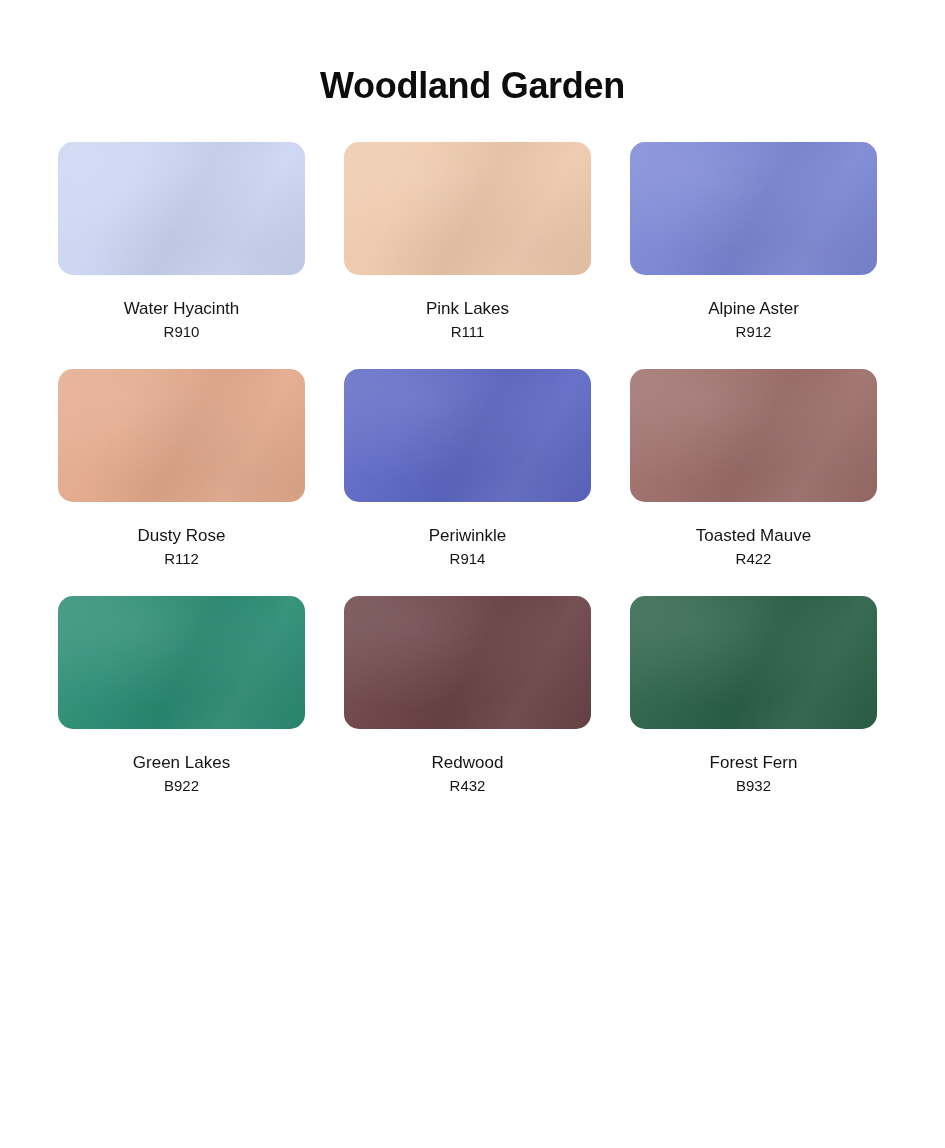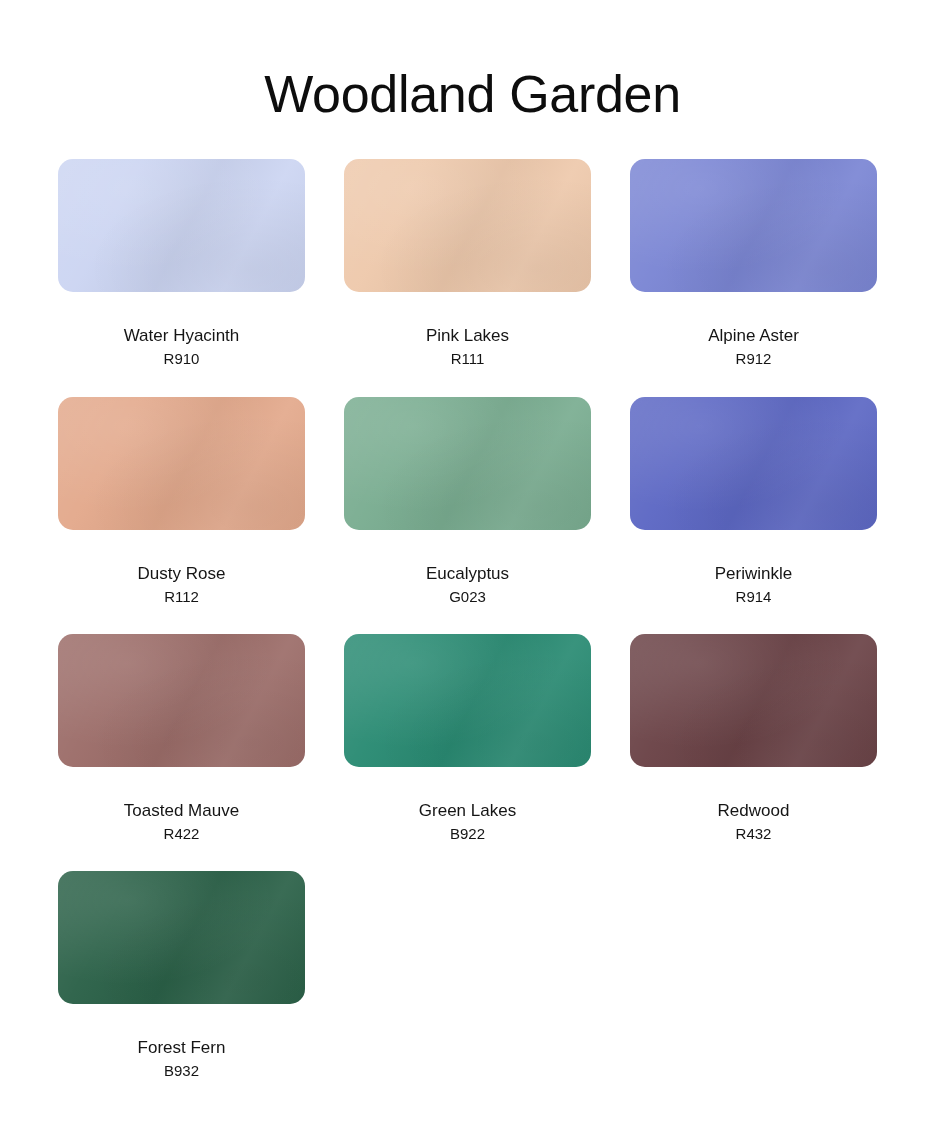--- a/index.html
+++ b/index.html
@@ -18,22 +18,22 @@
 
   .page {
     width: 945px;
     height: 1148px;
     position: relative;
     box-sizing: border-box;
   }
 
   .palette-title {
     text-align: center;
-    font-size: 52px;
-    font-weight: normal;
+    font-size: 36px;
+    font-weight: bold;
     letter-spacing: -0.3px;
     color: #0d0d0d;
     margin: 0;
     padding-top: 66px;
     line-height: 1.1;
   }
 
   .swatch-grid {
     margin-top: 36px;
     padding: 0 58px;
@@ -79,21 +79,21 @@
     content: "";
     position: absolute;
     inset: 0;
     background:
       radial-gradient(ellipse at 28% 22%, rgba(255,255,255,0.10) 0%, rgba(255,255,255,0) 58%),
       radial-gradient(ellipse at 78% 82%, rgba(0,0,0,0.05) 0%, rgba(0,0,0,0) 60%);
     pointer-events: none;
   }
 
   .swatch-label {
-    margin-top: 31px;
+    margin-top: 21px;
     text-align: center;
     line-height: 1.48;
   }
 
   .swatch-name {
     display: block;
     font-size: 17px;
     font-weight: normal;
     color: #151515;
     white-space: nowrap;
@@ -137,27 +137,20 @@
         </div>
       </div>
       <div class="swatch-cell">
         <div class="swatch-chip" style="background-color: rgb(227, 169, 140);"></div>
         <div class="swatch-label">
           <span class="swatch-name">Dusty Rose</span>
           <span class="swatch-code">R112</span>
         </div>
       </div>
       <div class="swatch-cell">
-        <div class="swatch-chip" style="background-color: rgb(122, 173, 145);"></div>
-        <div class="swatch-label">
-          <span class="swatch-name">Eucalyptus</span>
-          <span class="swatch-code">G023</span>
-        </div>
-      </div>
-      <div class="swatch-cell">
         <div class="swatch-chip" style="background-color: rgb(93, 104, 196);"></div>
         <div class="swatch-label">
           <span class="swatch-name">Periwinkle</span>
           <span class="swatch-code">R914</span>
         </div>
       </div>
       <div class="swatch-cell">
         <div class="swatch-chip" style="background-color: rgb(156, 109, 105);"></div>
         <div class="swatch-label">
           <span class="swatch-name">Toasted Mauve</span>

